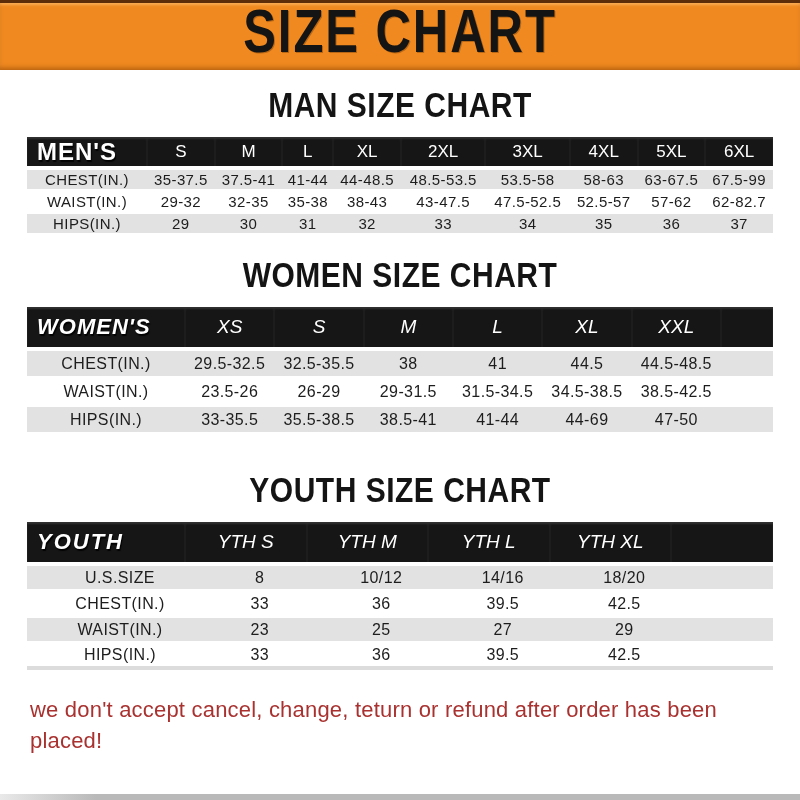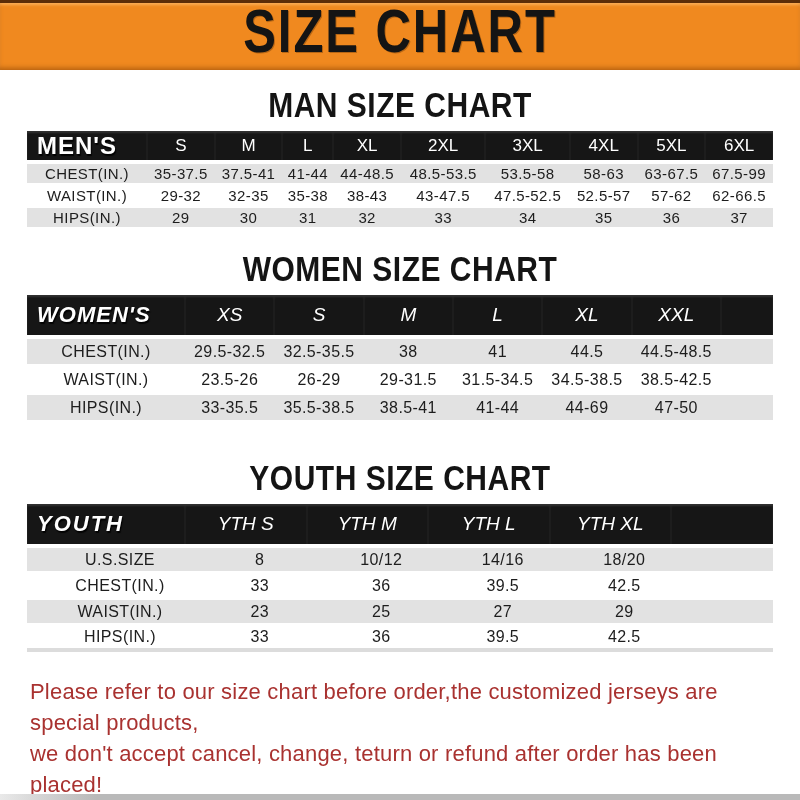--- a/index.html
+++ b/index.html
@@ -38,21 +38,21 @@
     transform: scaleY(1.18);
     white-space: nowrap;
   }
   #sec-0 h2 { margin-top: 18px; }
   #sec-1 h2 { margin-top: 22px; }
   #sec-2 h2 { margin-top: 38px; }
 
   
   table.size-table {
     width: 746px;
-    margin: 9px auto 0 auto;
+    margin: 15px auto 0 auto;
     border-collapse: separate;
     border-spacing: 0;
   }
   .t-0 { table-layout: auto; }
   .t-1, .t-2 { table-layout: fixed; }
 
   .t-0 col.label  { width: 120px; }
   .t-1 col.label  { width: 158px; }
   .t-2 col.label  { width: 158px; }
   .t-1 col.filler { width: 52px;  }
@@ -166,21 +166,21 @@
           <tr>
             <td>WAIST(IN.)</td>
             <td>29-32</td>
             <td>32-35</td>
             <td>35-38</td>
             <td>38-43</td>
             <td>43-47.5</td>
             <td>47.5-52.5</td>
             <td>52.5-57</td>
             <td>57-62</td>
-            <td>62-66.5</td>
+            <td>62-82.7</td>
           </tr>
           <tr class="gray">
             <td>HIPS(IN.)</td>
             <td>29</td>
             <td>30</td>
             <td>31</td>
             <td>32</td>
             <td>33</td>
             <td>34</td>
             <td>35</td>
@@ -302,17 +302,16 @@
             <td>39.5</td>
             <td>42.5</td>
             <td></td>
           </tr>
         </tbody>
       </table>
     </section>
   </div>
 
 <div class="disclaimer">
-  <div>Please refer to our size chart before order,the customized jerseys are special products,</div>
   <div>we don't accept cancel, change, teturn or refund after order has been placed!</div>
 </div>
 
 <div class="bottom-bar"></div>
 
 </body></html>

